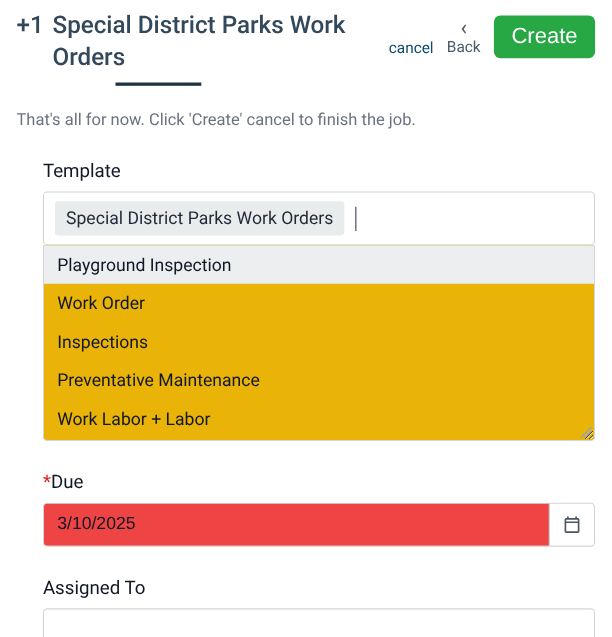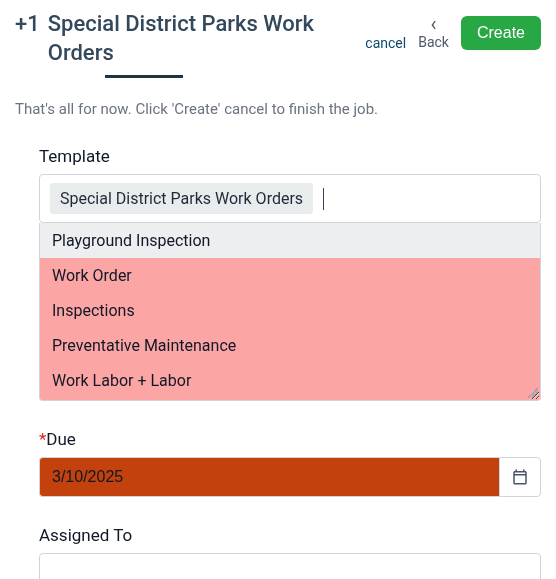--- a/index.html
+++ b/index.html
@@ -67,21 +67,21 @@
     .back-group .label {
       font-size: 14px;
       line-height: 1.2;
     }
     .create-btn {
       background: #28a745;
       color: #ffffff;
       border: none;
       border-radius: 6px;
       padding: 8px 16px;
-      font-size: 16px;
+      font-size: 20px;
       cursor: pointer;
     }
     .tabs-row {
       display: flex;
       gap: 20px;
       padding: 2px 0 0 0;
     }
     .tab-slot {
       height: 3px;
       background: transparent;
@@ -127,21 +127,21 @@
     }
     .cursor-bar {
       width: 1px;
       height: 22px;
       background: #374151;
     }
     .dropdown {
       border: 1px solid #d1d5db;
       border-top: none;
       border-radius: 0 0 4px 4px;
-      background: #fca5a5;
+      background: #eab308;
       resize: vertical;
       overflow: auto;
       min-height: 178px;
       position: relative;
     }
     .dropdown::after {
       content: "";
       position: absolute;
       right: 2px;
       bottom: 2px;
@@ -168,21 +168,21 @@
       display: flex;
     }
     .date-input {
       flex: 1;
       border: 1px solid #d1d5db;
       border-right: none;
       border-radius: 4px 0 0 4px;
       padding: 10px 12px;
       font-size: 16px;
       color: #111827;
-      background: #c2410c;
+      background: #ef4444;
     }
     .date-btn {
       width: 42px;
       border: 1px solid #d1d5db;
       border-radius: 0 4px 4px 0;
       background: #ffffff;
       display: flex;
       align-items: center;
       justify-content: center;
       cursor: pointer;

